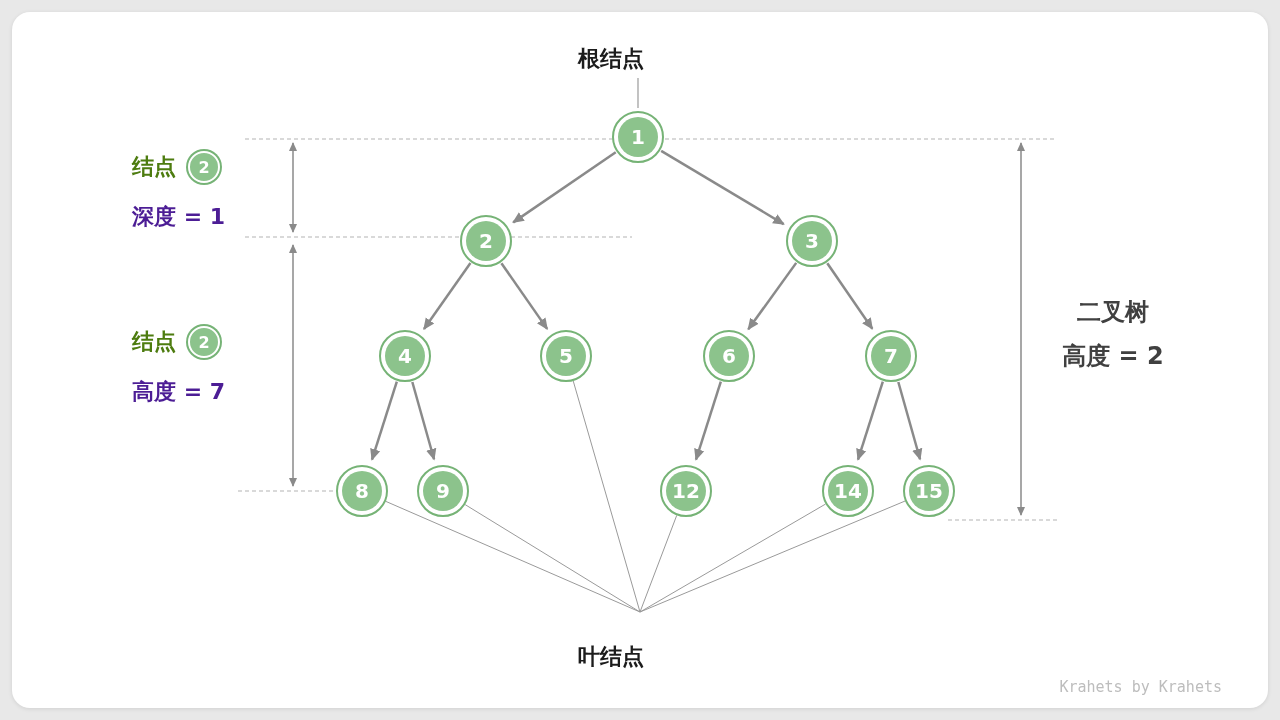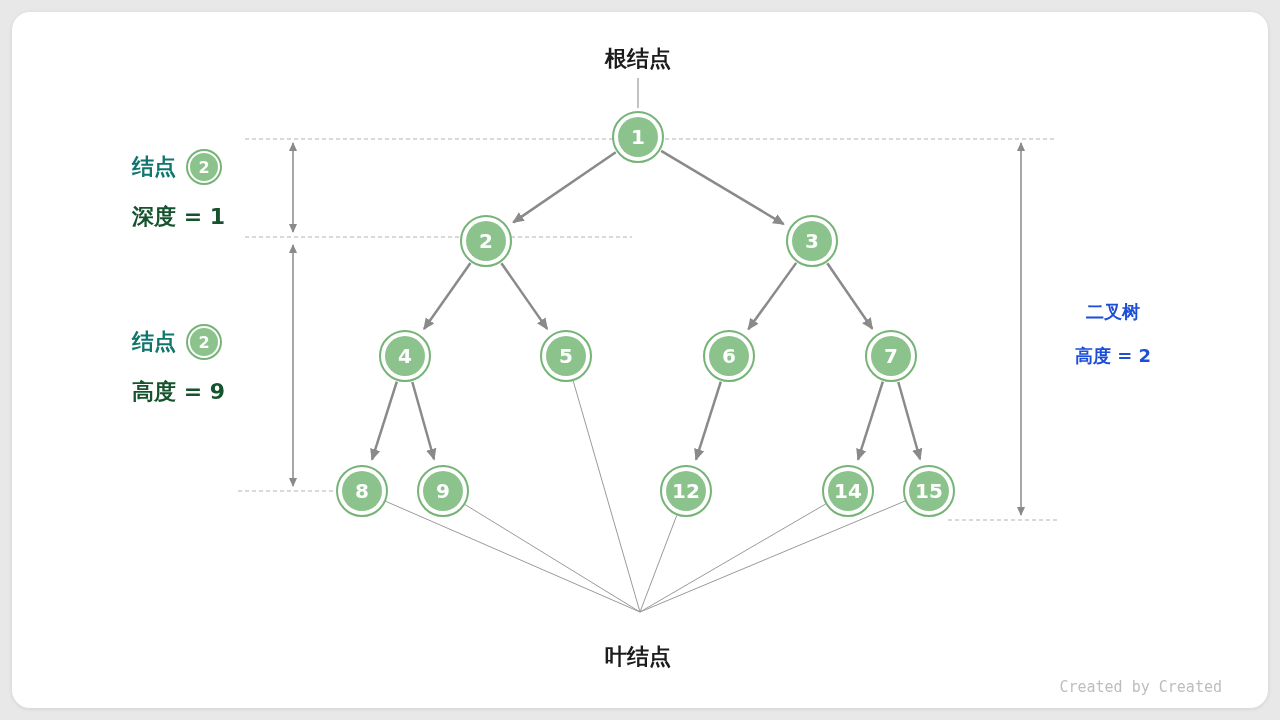--- a/index.html
+++ b/index.html
@@ -11,35 +11,35 @@
   .card{
     position:absolute;left:12px;top:12px;right:12px;bottom:12px;
     background:#ffffff;border-radius:18px;
     box-shadow:0 1px 4px rgba(0,0,0,0.10);
   }
   svg.diagram{position:absolute;left:0;top:0;}
   .lbl{
     position:absolute;font-weight:bold;font-size:22px;color:#1c1c1c;
     white-space:nowrap;
   }
-  .lbl.center{text-align:center;}
+  .lbl.center{}
   .anno{position:absolute;}
   .anno-row{display:flex;align-items:center;gap:12px;height:34px;}
-  .anno-label{font-weight:bold;font-size:22px;color:#0f766e;}
+  .anno-label{font-weight:bold;font-size:22px;color:#4d7c0f;}
   .badge{
     display:inline-flex;align-items:center;justify-content:center;
     width:28px;height:28px;border-radius:50%;
     background:var(--node-fill,#8CC38C);
     border:2px solid #ffffff;
     box-shadow:0 0 0 2px var(--node-ring,#76B376);
     color:#fff;font-weight:bold;font-size:16px;
   }
-  .equation{font-weight:bold;font-size:22px;color:#14532d;margin-top:18px;}
+  .equation{font-weight:bold;font-size:22px;color:#4c1d95;margin-top:18px;}
   .tree-height-lines{width:150px;text-align:center;}
-  .tree-height-lines div{font-weight:bold;font-size:18px;color:#1d4ed8;line-height:44px;}
+  .tree-height-lines div{font-weight:bold;font-size:24px;color:#404040;line-height:44px;}
   .watermark{
     position:absolute;right:58px;bottom:24px;
     font-family:"DejaVu Sans Mono","Liberation Mono",monospace;
     font-size:15px;color:#bdbdbd;
   }
 </style>
 </head>
 <body>
 
 <div class="stage" style="--node-fill: #8CC38C; --node-ring: #76B376;">
@@ -149,24 +149,24 @@
       <span class="badge">2</span>
     </div>
     <div class="equation">深度 = 1</div>
   </div>
 
   <div class="anno" style="left:132px;top:325px;">
     <div class="anno-row">
       <span class="anno-label">结点</span>
       <span class="badge">2</span>
     </div>
-    <div class="equation">高度 = 9</div>
+    <div class="equation">高度 = 7</div>
   </div>
 
   <div class="anno tree-height-lines" style="left:1038px;top:290px;">
     <div>二叉树</div>
     <div>高度 = 2</div>
   </div>
 
   <div class="lbl center" style="left:578px;top:642px;width:120px;">叶结点</div>
 
-  <div class="watermark">Created by Created</div>
+  <div class="watermark">Krahets by Krahets</div>
 </div>
 
 </body></html>

